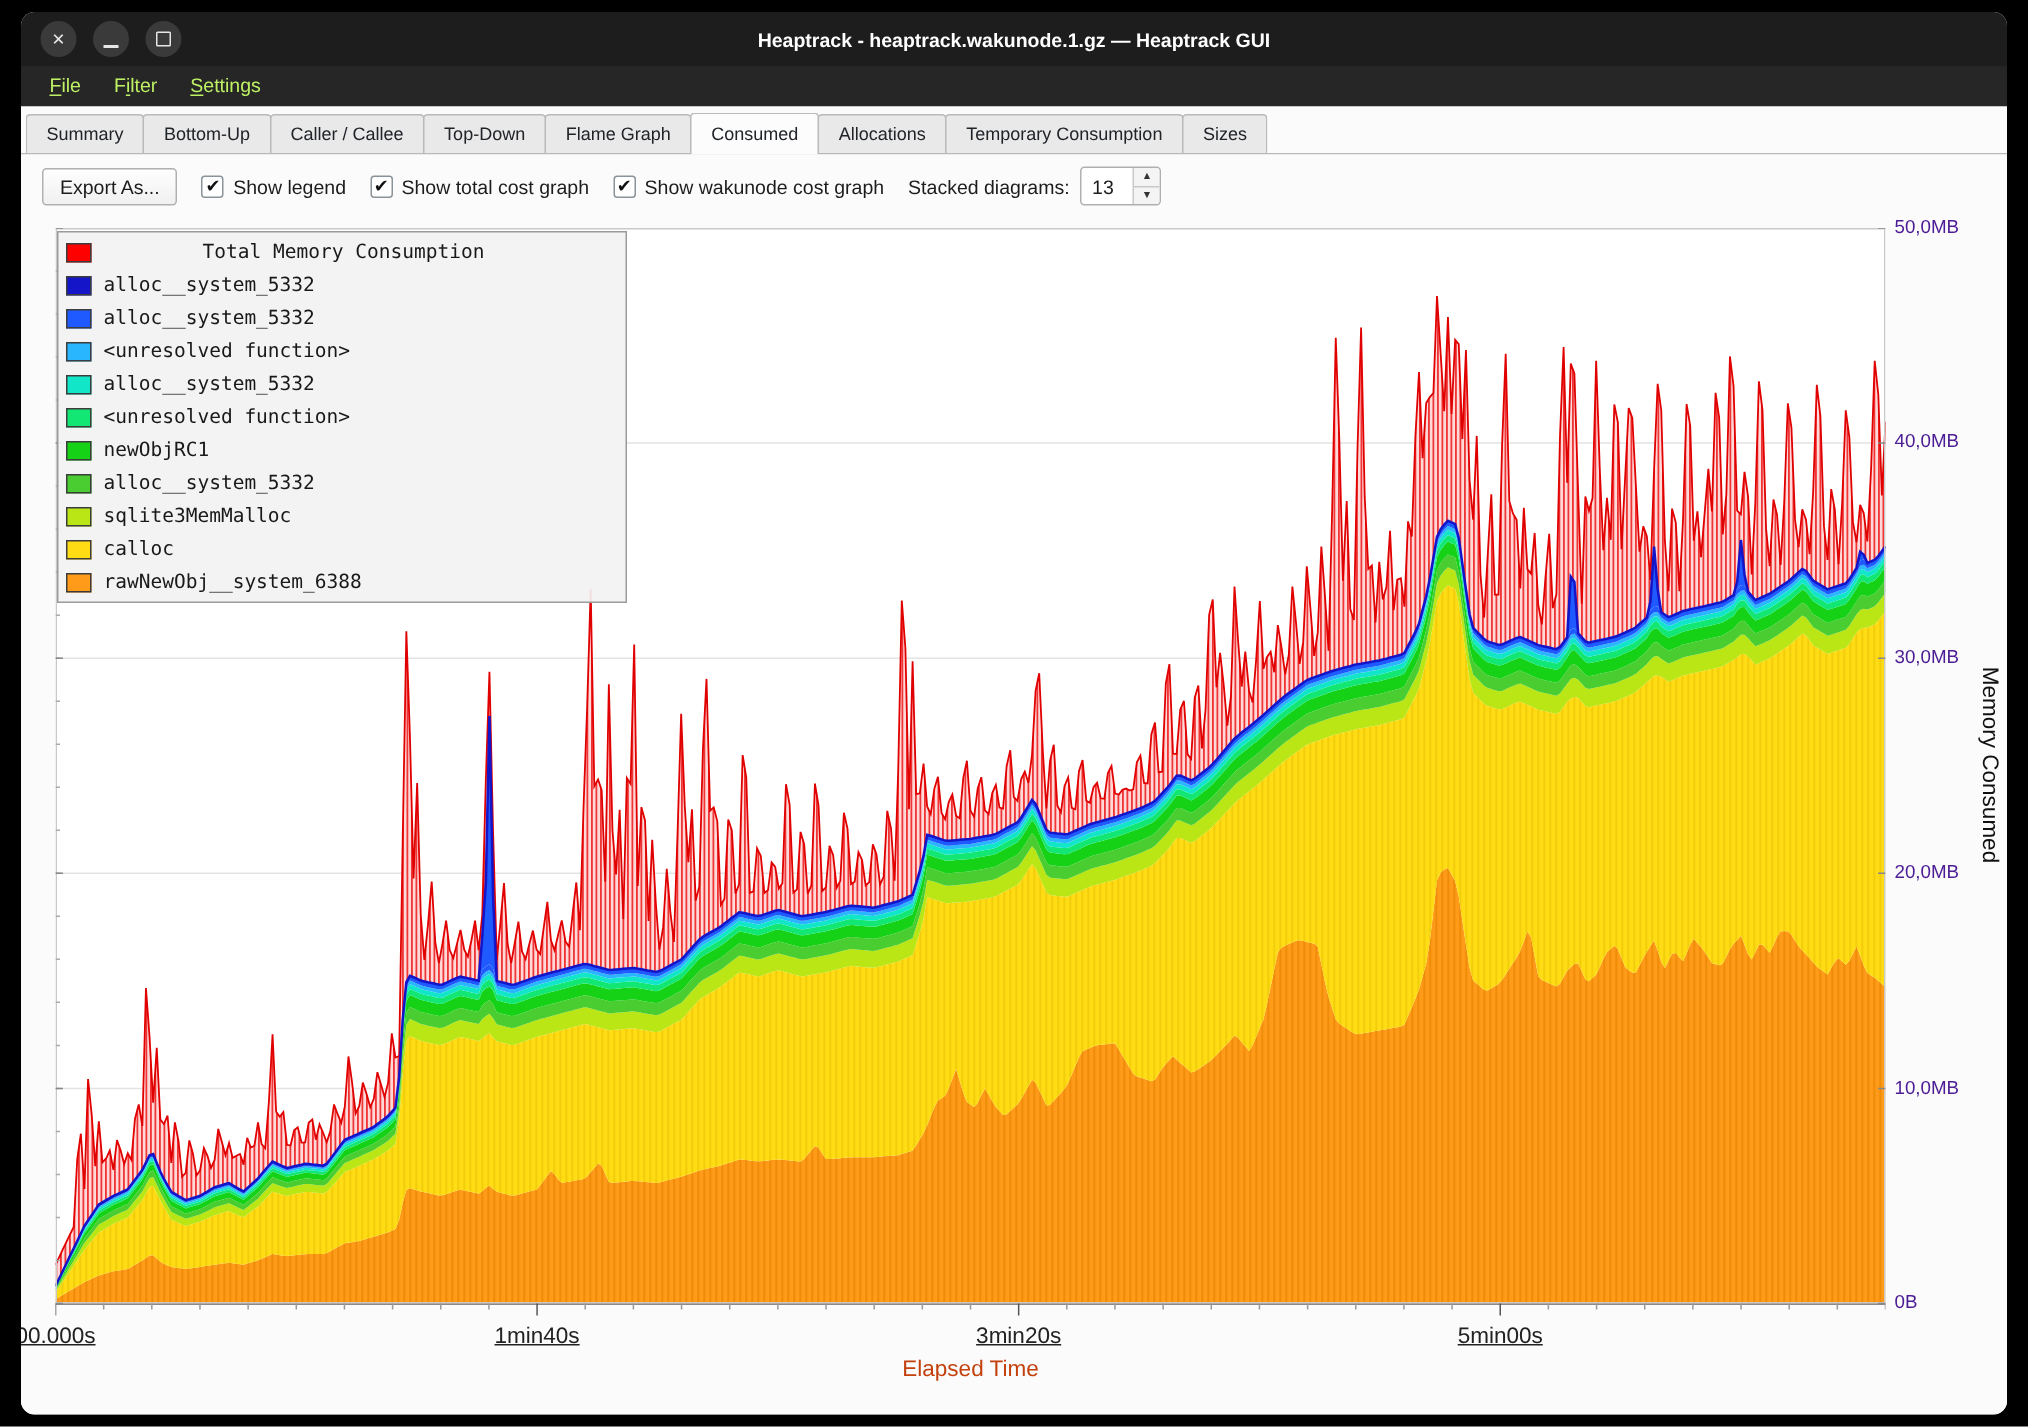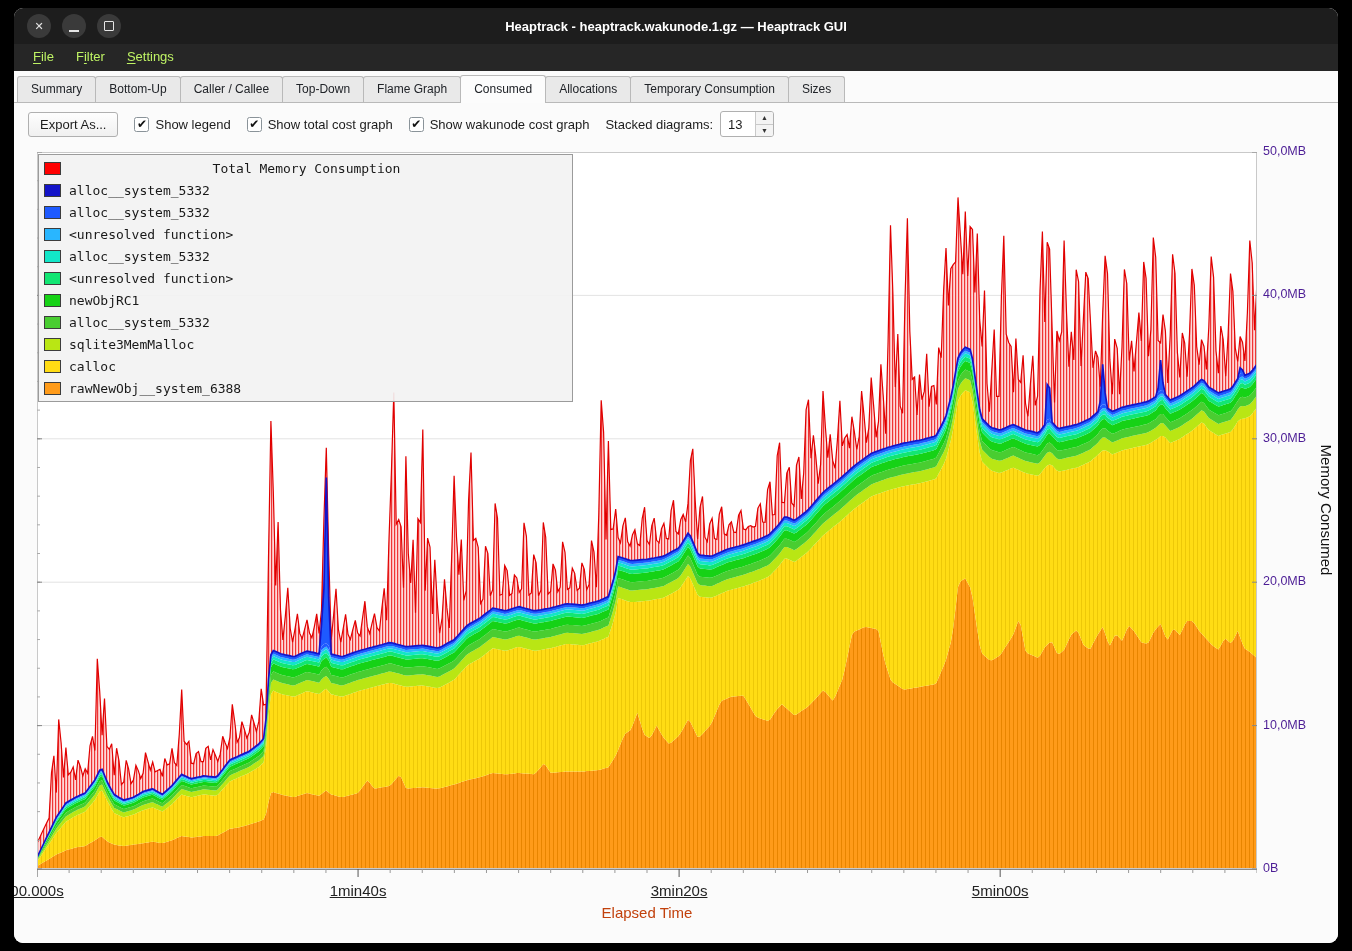--- a/index.html
+++ b/index.html
@@ -23,21 +23,21 @@
   .checkbox{display:flex;align-items:center;gap:6px;}
   .cbox{width:15px;height:15px;box-sizing:border-box;background:#fff;border:1px solid #8a9399;border-radius:2.5px;display:flex;align-items:center;justify-content:center;font-size:12px;line-height:1;color:#111;}
   .spin-group{display:flex;align-items:center;gap:7px;}
   .spinbox{display:flex;border:1px solid #b0b0b0;border-radius:3px;background:#fff;height:24px;align-items:stretch;overflow:hidden;}
   .spin-value{width:27px;display:flex;align-items:center;padding-left:7px;font-size:13px;}
   .spin-btns{display:flex;flex-direction:column;border-left:1px solid #c9c9c9;width:17px;}
   .spin-btn{flex:1;display:flex;align-items:center;justify-content:center;font-size:7px;color:#333;background:#f4f4f4;}
   .spin-btn + .spin-btn{border-top:1px solid #c9c9c9;}
   .chart-area{position:relative;flex:1;background:#fbfbfb;}
   #chart-svg{position:absolute;left:23px;top:6px;}
-  .legend{position:absolute;left:24px;top:8px;width:535px;background:rgba(242,242,242,0.92);border:1px solid #9b9b9b;padding:2px 3px;box-sizing:border-box;font-family:"DejaVu Sans Mono",monospace;font-size:13px;color:#191919;}
+  .legend{position:absolute;left:24px;top:8px;width:380px;background:rgba(242,242,242,0.92);border:1px solid #9b9b9b;padding:2px 3px;box-sizing:border-box;font-family:"DejaVu Sans Mono",monospace;font-size:13px;color:#191919;}
   .lrow{display:flex;align-items:center;height:22px;}
   .swatch{width:17px;height:13px;box-sizing:border-box;border:1px solid #3c3c3c;margin:0 8px 0 2px;flex:0 0 17px;}
   .ltext{white-space:nowrap;}
   .ltitle .ltext{flex:1;text-align:center;margin-right:25px;}
   .ylab{position:absolute;left:1249px;font-size:12.5px;color:#4c1d95;white-space:nowrap;}
   .xlab{position:absolute;top:736px;font-size:15px;color:#222;transform:translateX(-50%);white-space:nowrap;text-decoration:underline;}
   .y-title{position:absolute;right:3px;top:364px;transform:translateY(-50%);writing-mode:vertical-rl;font-size:15px;color:#111;}
   .x-title{position:absolute;left:633px;top:758px;transform:translateX(-50%);font-size:15px;color:#c2410c;}
 </style>
 </head>

